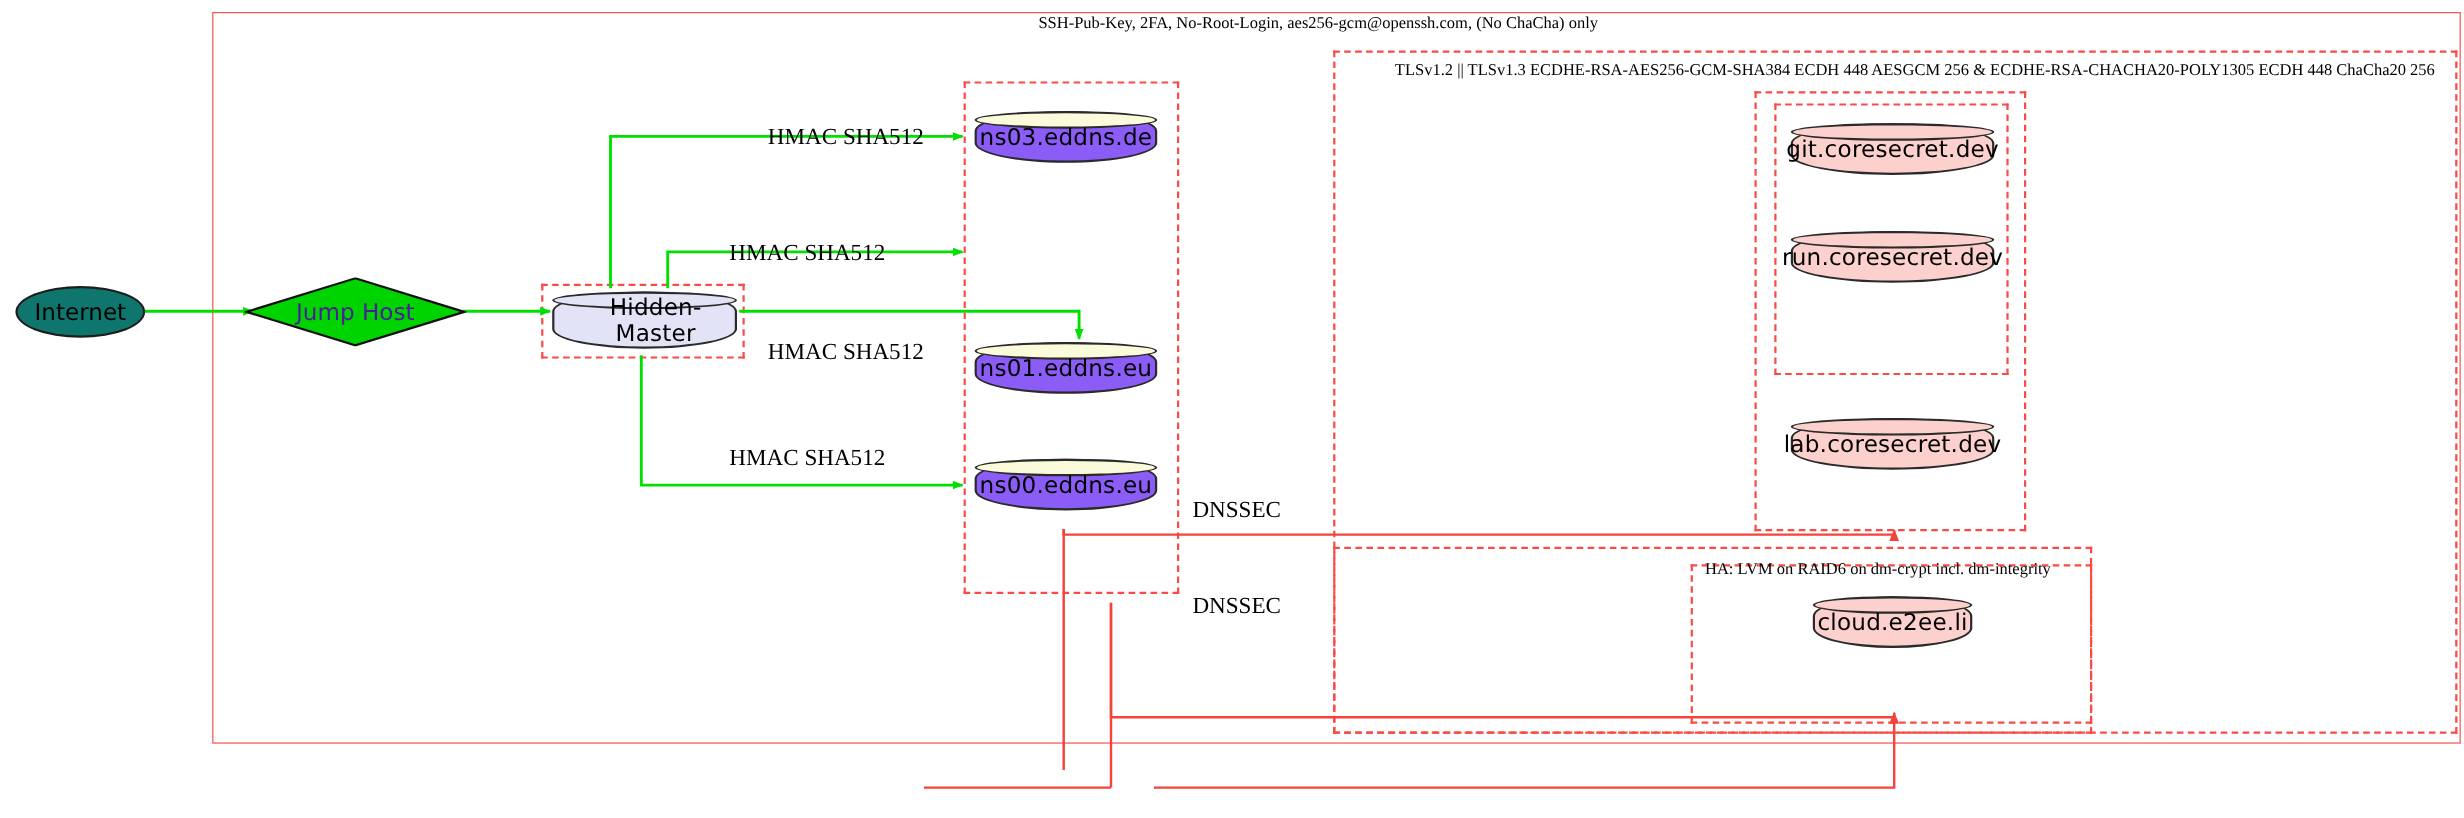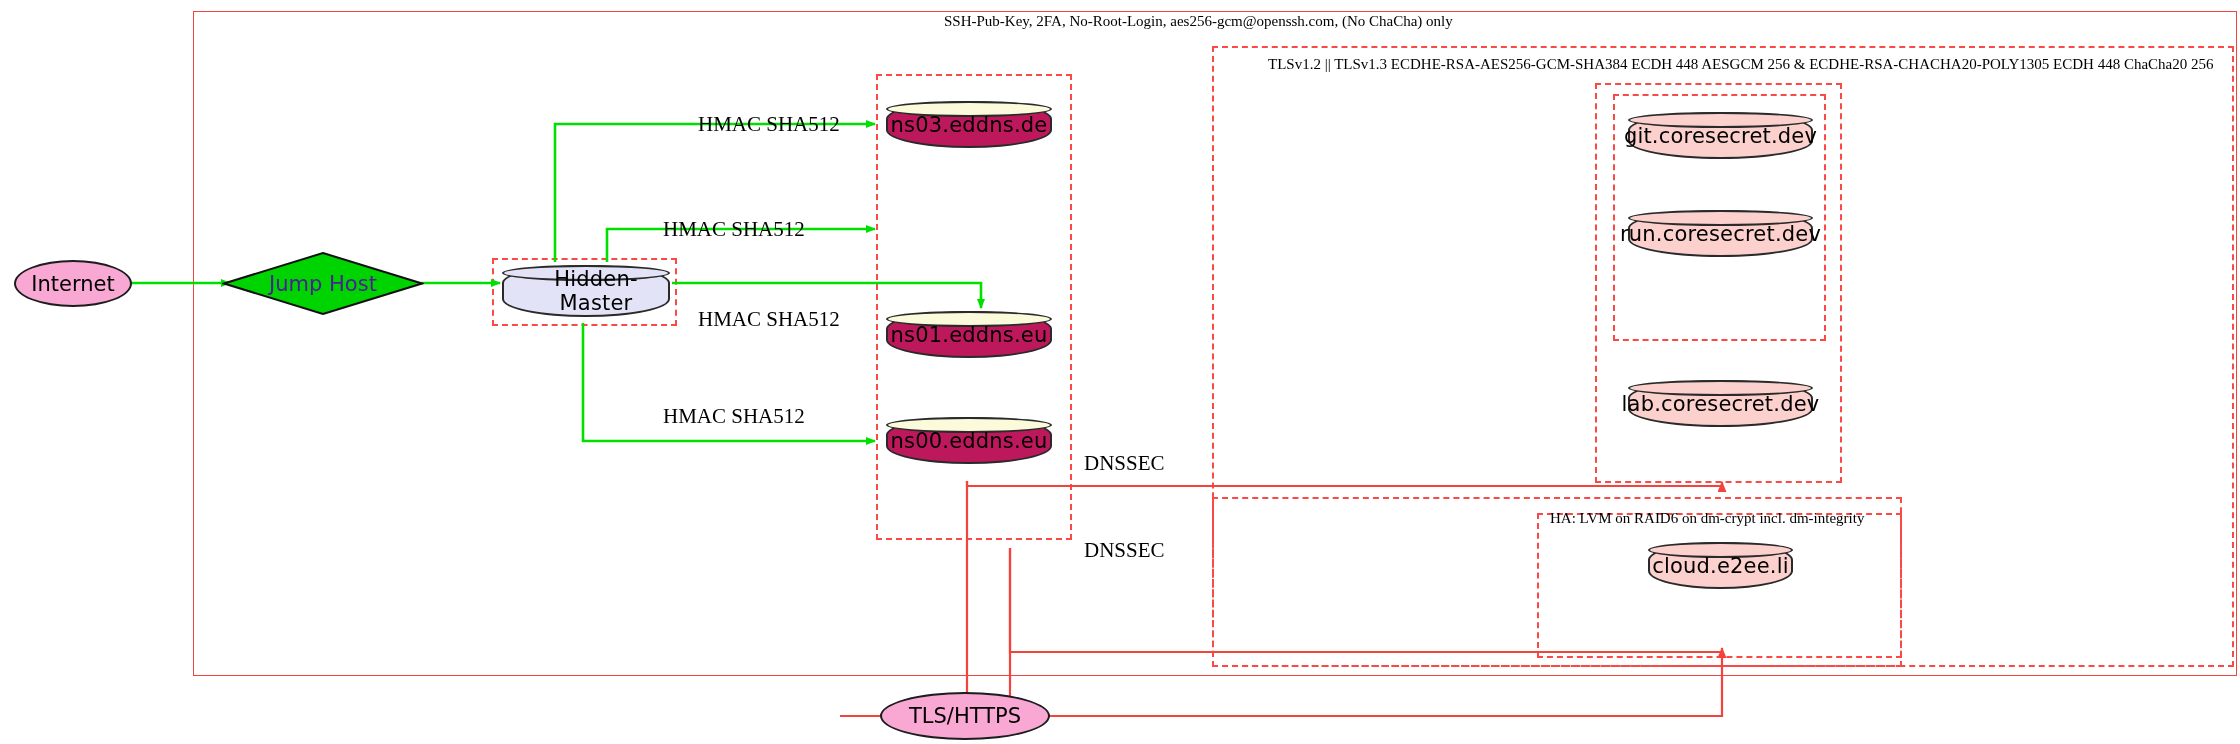--- a/index.html
+++ b/index.html
@@ -10,29 +10,29 @@
   .node{position:absolute;box-sizing:border-box;display:flex;align-items:center;
         justify-content:center;text-align:center;color:#000;}
 
   
   .cyl{border:2px solid #2a2a2a;border-radius:50% / 18px;}
   .cyl .cap{position:absolute;left:-2px;right:-2px;top:-2px;height:16px;
             border:2px solid #2a2a2a;border-radius:50%;box-sizing:border-box;}
   .cyl .lbl{position:relative;z-index:2;font-size:21px;letter-spacing:.2px;
             font-family:"DejaVu Sans",sans-serif;}
 
-  .cyl-dns{background:#be185d;}
+  .cyl-dns{background:#8b5cf6;}
   .cyl-dns .cap{background:#fbfbdc;}
   .cyl-master{background:#e3e3f7;}
   .cyl-master .cap{background:#e3e3f7;}
   .cyl-svc{background:#fbd0cd;}
   .cyl-svc .cap{background:#fbd0cd;}
 
   
-  .ellipse{background:#f9a8d4;border:2px solid #1d1d1d;border-radius:50%;
+  .ellipse{background:#0f766e;border:2px solid #1d1d1d;border-radius:50%;
            font-size:21px;font-family:"DejaVu Sans",sans-serif;}
 
   
   .diamond-wrap{position:absolute;}
   .diamond-wrap .dlabel{position:absolute;left:0;top:0;width:100%;height:100%;
       display:flex;align-items:center;justify-content:center;font-size:21px;
       font-family:"DejaVu Sans",sans-serif;color:#4c1d95;z-index:3;}
 
   
   .cluster{position:absolute;box-sizing:border-box;}
@@ -149,23 +149,20 @@
   <div class="node cyl cyl-svc" style="left:1628px;top:380px;width:185px;height:47px;">
     <span class="cap"></span>
     <span class="lbl">lab.coresecret.dev</span>
   </div>
 
   <div class="node cyl cyl-svc" style="left:1648px;top:542px;width:145px;height:47px;">
     <span class="cap"></span>
     <span class="lbl">cloud.e2ee.li</span>
   </div>
 
-  <div class="node ellipse" style="left:880px;top:692px;width:170px;height:48px;">
-    <span>TLS/HTTPS</span>
-  </div>
 
   <div class="tx tx-small" style="left:944px;top:13px;">SSH-Pub-Key, 2FA, No-Root-Login, aes256-gcm@openssh.com, (No ChaCha) only</div>
 
   <div class="tx tx-small" style="left:1268px;top:56px;">TLSv1.2 || TLSv1.3 ECDHE-RSA-AES256-GCM-SHA384 ECDH 448 AESGCM 256 &amp; ECDHE-RSA-CHACHA20-POLY1305 ECDH 448 ChaCha20 256</div>
 
   <div class="tx tx-small" style="left:1550px;top:510px;">HA: LVM on RAID6 on dm-crypt incl. dm-integrity</div>
 
   <div class="tx tx-big" style="left:698px;top:112px;">HMAC SHA512</div>
   <div class="tx tx-big" style="left:663px;top:217px;">HMAC SHA512</div>
   <div class="tx tx-big" style="left:698px;top:307px;">HMAC SHA512</div>

